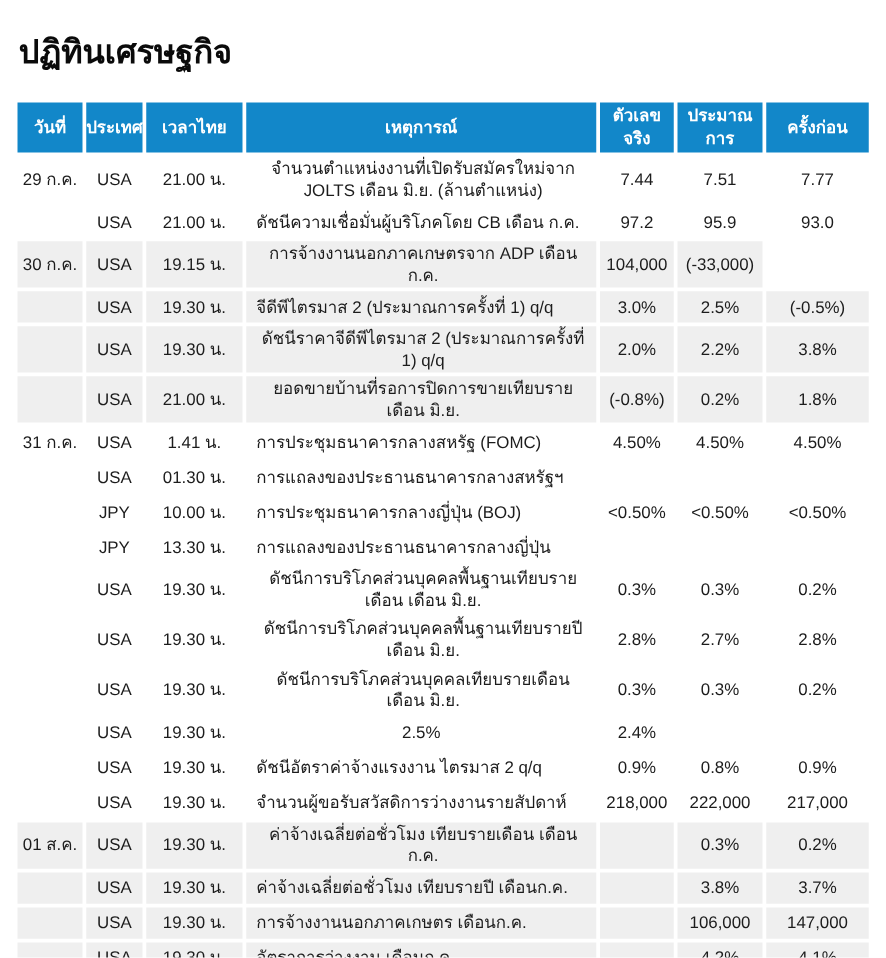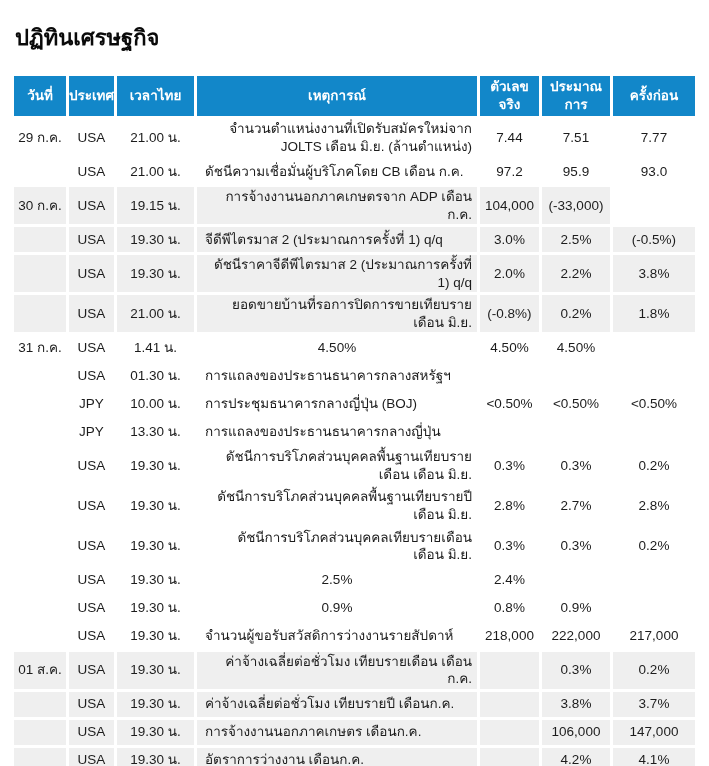--- a/index.html
+++ b/index.html
@@ -5,42 +5,42 @@
   html,body { margin:0; padding:0; }
   body {
     width:709px; height:766px;
     background:#ffffff;
     color:#1c1c1c;
     font-family:"Liberation Sans", sans-serif;
     overflow:hidden;
   }
   .page-title {
     margin:20px 0 0 15px;
-    font-size:22px;
+    font-size:26px;
     font-weight:bold;
     color:#0a0a0a;
   }
   .calendar-table { margin:21px 0 0 14px; width:681px; }
   .t-row {
     display:grid;
     grid-template-columns:52px 45px 77px 280px 59px 68px 82px;
     column-gap:3px;
     margin-bottom:3px;
   }
   .cell {
     display:flex; align-items:center; justify-content:center;
     min-height:23px;
     font-size:13.5px;
     line-height:1.3;
     text-align:center;
     padding:1px 2px;
   }
   .cell.event {
     justify-content:flex-start;
-    text-align:right;
+    text-align:center;
     padding-left:8px; padding-right:5px;
   }
   .t-header .cell {
     background:#1287c9;
     color:#ffffff;
     font-weight:bold;
     min-height:38px;
     font-size:13.5px;
   }
   .r-gray .cell { background:#efefef; }
@@ -112,20 +112,21 @@
         <div class="cell time">21.00 น.</div>
         <div class="cell event">ยอดขายบ้านที่รอการปิดการขายเทียบรายเดือน มิ.ย.</div>
         <div class="cell actual">(-0.8%)</div>
         <div class="cell forecast">0.2%</div>
         <div class="cell previous">1.8%</div>
       </div>
       <div class="t-row r-white">
         <div class="cell date">31 ก.ค.</div>
         <div class="cell country">USA</div>
         <div class="cell time">1.41 น.</div>
+        <div class="cell event">การประชุมธนาคารกลางสหรัฐ (FOMC)</div>
         <div class="cell actual">4.50%</div>
         <div class="cell forecast">4.50%</div>
         <div class="cell previous">4.50%</div>
       </div>
       <div class="t-row r-white">
         <div class="cell date"></div>
         <div class="cell country">USA</div>
         <div class="cell time">01.30 น.</div>
         <div class="cell event">การแถลงของประธานธนาคารกลางสหรัฐฯ</div>
         <div class="cell actual"></div>
@@ -181,20 +182,21 @@
         <div class="cell date"></div>
         <div class="cell country">USA</div>
         <div class="cell time">19.30 น.</div>
         <div class="cell forecast">2.5%</div>
         <div class="cell previous">2.4%</div>
       </div>
       <div class="t-row r-white">
         <div class="cell date"></div>
         <div class="cell country">USA</div>
         <div class="cell time">19.30 น.</div>
+        <div class="cell event">ดัชนีอัตราค่าจ้างแรงงาน ไตรมาส 2 q/q</div>
         <div class="cell actual">0.9%</div>
         <div class="cell forecast">0.8%</div>
         <div class="cell previous">0.9%</div>
       </div>
       <div class="t-row r-white">
         <div class="cell date"></div>
         <div class="cell country">USA</div>
         <div class="cell time">19.30 น.</div>
         <div class="cell event">จำนวนผู้ขอรับสวัสดิการว่างงานรายสัปดาห์</div>
         <div class="cell actual">218,000</div>

